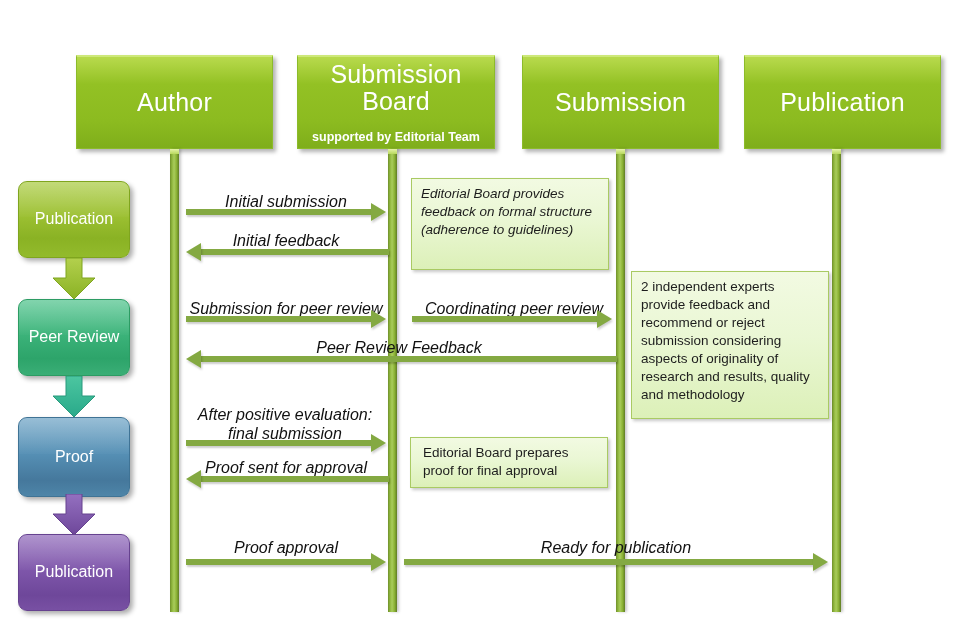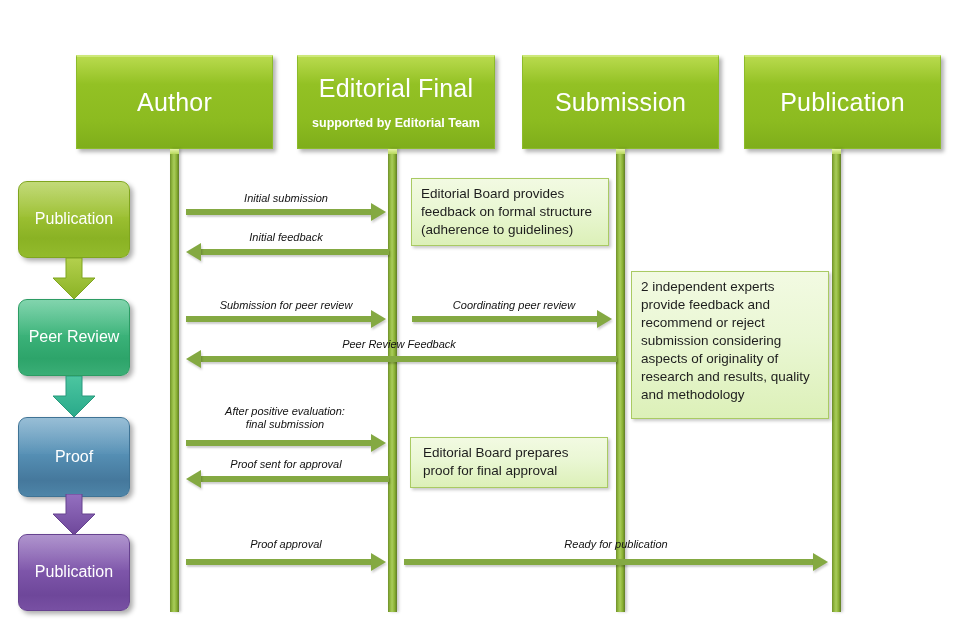--- a/index.html
+++ b/index.html
@@ -134,38 +134,38 @@
     border-top: 9px solid transparent;
     border-bottom: 9px solid transparent;
     filter: drop-shadow(1px 2px 1px rgba(0,0,0,0.20));
   }
   .msg-head.right { border-left: 15px solid #84a942; }
   .msg-head.left  { border-right: 15px solid #84a942; }
 
   .msg-label {
     position: absolute;
     font-style: italic;
-    font-size: 11px;
+    font-size: 16px;
     color: #111111;
     text-align: center;
     white-space: pre-line;
     line-height: 1.2;
   }
 </style>
 </head>
 <body>
 
 <div id="canvas">
 
   <div class="lane-header" style="left:76px; top:55px; width:197px; height:94px;">
     <div class="lane-title">Author</div>
   </div>
 
   <div class="lane-header" style="left:297px; top:55px; width:198px; height:94px;">
-    <div class="lane-title">Editorial Final</div>
+    <div class="lane-title">Submission Board</div>
     <div class="lane-sub">supported by Editorial Team</div>
   </div>
 
   <div class="lane-header" style="left:522px; top:55px; width:197px; height:94px;">
     <div class="lane-title">Submission</div>
   </div>
 
   <div class="lane-header" style="left:744px; top:55px; width:197px; height:94px;">
     <div class="lane-title">Publication</div>
   </div>
@@ -226,21 +226,21 @@
       </linearGradient>
     </defs>
     <path d="M14 0 H30 V20 H43 L22 41 L1 20 H14 Z" fill="url(#gC)" stroke="#66428f" stroke-width="1"></path>
   </svg>
 
   <div class="stage stage-purple" style="left:18px; top:534px; width:112px; height:77px;">
     <div class="gloss"></div>
     <div class="lbl">Publication</div>
   </div>
 
-  <div class="note" style="left:411px; top:178px; width:198px; height:68px;">
+  <div class="note" style="left:411px; top:178px; width:198px; height:92px;font-style:italic;">
     <span>Editorial Board provides feedback on formal structure (adherence to guidelines)</span>
   </div>
 
   <div class="note" style="left:631px; top:271px; width:198px; height:148px;">
     <span>2 independent experts provide feedback and recommend  or reject submission  considering aspects of originality of research and results, quality and methodology</span>
   </div>
 
   <div class="note" style="left:410px; top:437px; width:198px; height:51px;padding-left:12px;">
     <span>Editorial Board prepares proof for final approval</span>
   </div>

